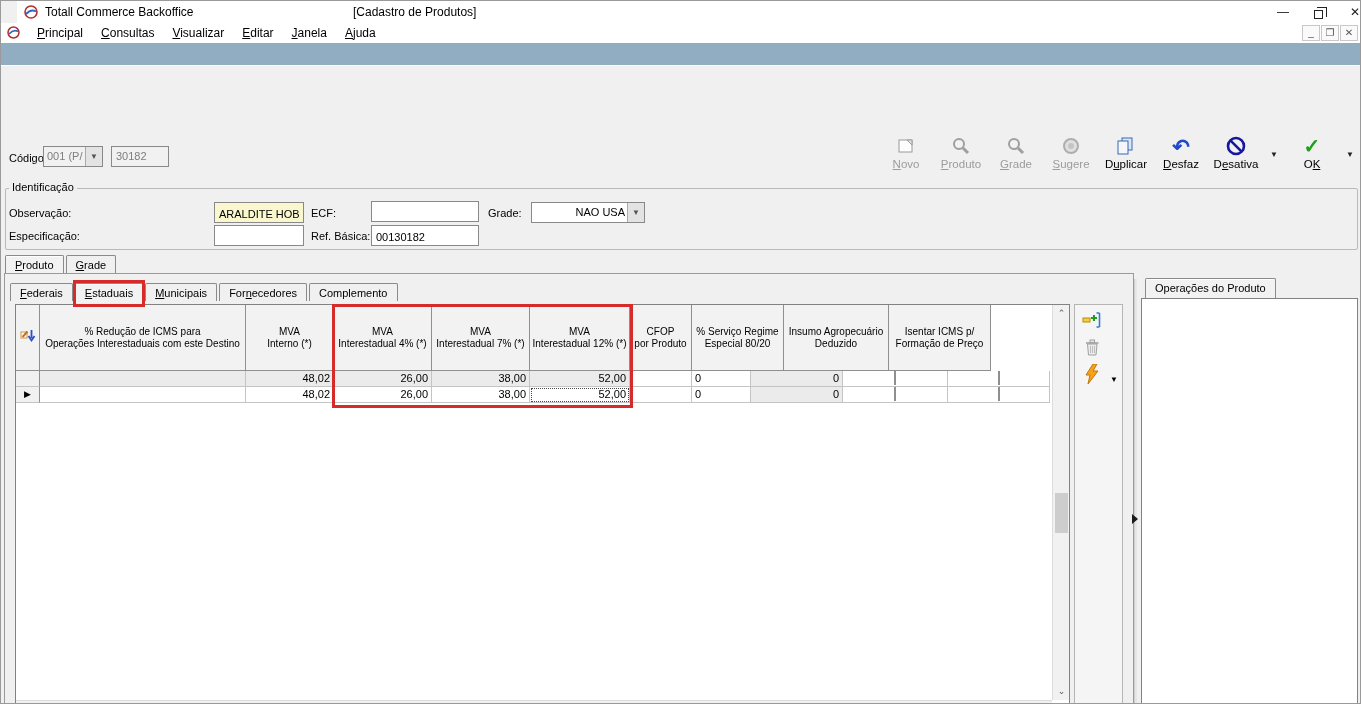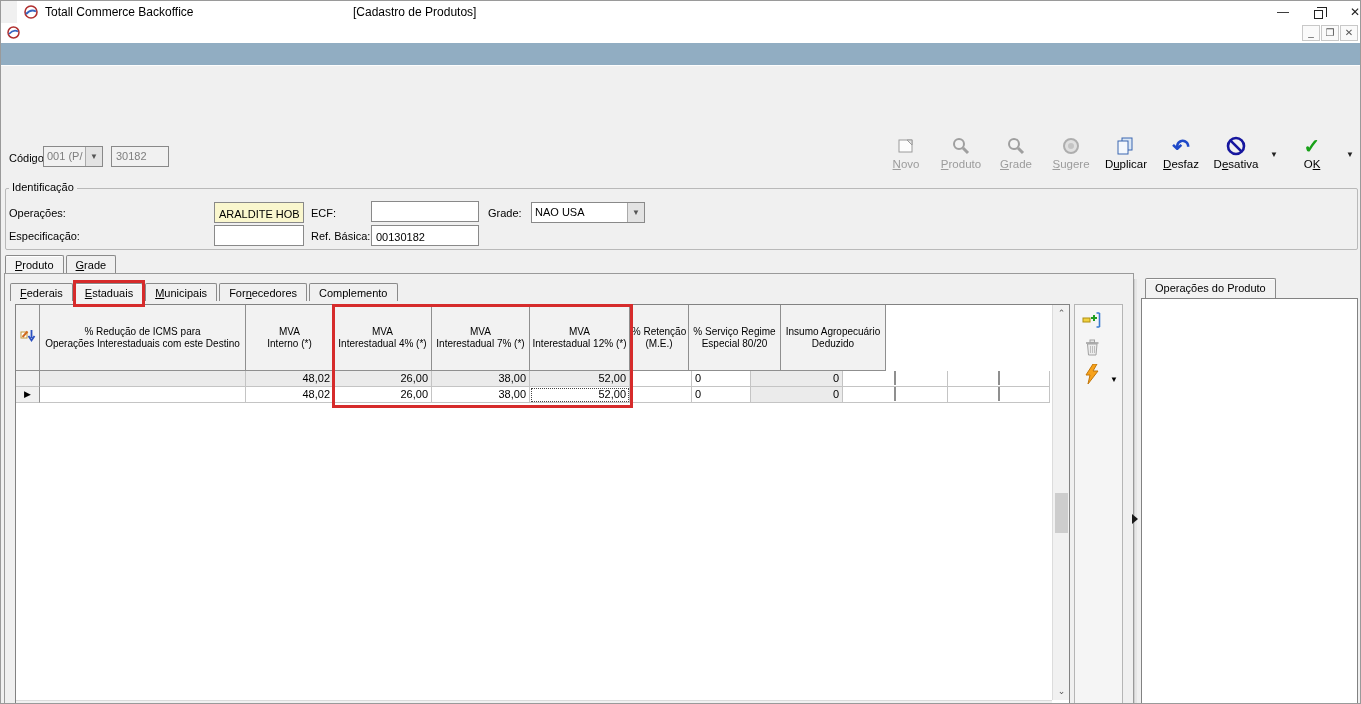--- a/index.html
+++ b/index.html
@@ -109,20 +109,28 @@
     <div class="wctl wmin">—</div>
     <div class="wctl wmax"><span class="restore-glyph"></span></div>
     <div class="wctl wclose">✕</div>
   </div>
 
   <div class="menubar">
     <span class="appicon"><svg width="13" height="13">
           <circle cx="6.5" cy="6.5" r="5.5" fill="#fff" stroke="#b03030" stroke-width="1.5"></circle>
           <path d="M2 8 Q6.5 3 11 5.5" stroke="#3565c0" stroke-width="1.8" fill="none"></path>
         </svg></span>
+    <div id="menu-items" style="display:flex;">
+        <div class="menu-item"><u>P</u>rincipal</div>
+        <div class="menu-item"><u>C</u>onsultas</div>
+        <div class="menu-item"><u>V</u>isualizar</div>
+        <div class="menu-item"><u>E</u>ditar</div>
+        <div class="menu-item"><u>J</u>anela</div>
+        <div class="menu-item"><u>A</u>juda</div>
+      </div>
     <div class="mdi-ctls">
       <div class="mdi-btn">_</div>
       <div class="mdi-btn">❐</div>
       <div class="mdi-btn">✕</div>
     </div>
   </div>
 
   <div class="docstrip">
     <div class="doc-tab">
       <span><svg width="15" height="14">
@@ -214,27 +222,27 @@
           <span class="tlabel">O<u>K</u></span>
         </div>
         <div class="tb-caret">
           <span>▼</span>
         </div>
       </div>
 
     <div class="grp"></div>
     <span class="grp-title flabel">Identificação</span>
 
-    <span class="flabel" style="left:8px; top:141px;">Operações:</span>
+    <span class="flabel" style="left:8px; top:141px;">Observação:</span>
     <input class="field yellow" style="left: 213px; top: 136px; width: 90px;" value="ARALDITE HOBBY 16G">
     <span class="flabel" style="left:310px; top:141px;">ECF:</span>
     <input class="field" style="left: 370px; top: 135px; width: 108px;" value="">
     <span class="flabel" style="left:487px; top:141px;">Grade:</span>
     <div class="combo" style="left:530px; top:136px; width:114px; background:#fff;">
-      <span class="cval" style="color:#000;">NAO USA</span>
+      <span class="cval" style="color:#000;text-align:right;">NAO USA</span>
       <span class="cbtn">▼</span>
     </div>
     <span class="flabel" style="left:8px; top:164px;">Especificação:</span>
     <input class="field" style="left: 213px; top: 159px; width: 90px;" value="">
     <span class="flabel" style="left:310px; top:164px;">Ref. Básica:</span>
     <input class="field" style="left: 370px; top: 159px; width: 108px;" value="00130182">
 
     <div class="main-tabs" id="main-tabs"><div class="tab sel"><u>P</u>roduto</div><div class="tab"><u>G</u>rade</div></div>
 
     <div class="panel">
@@ -248,23 +256,24 @@
                 <rect x="1" y="4" width="6" height="6" fill="#fff" stroke="#c59a3a"></rect>
                 <path d="M2.5 9 l5 -5.5" stroke="#d06a1f" stroke-width="2"></path>
                 <path d="M11.5 2 v8 M8.5 8 l3 4.5 3 -4.5" stroke="#2b50c0" stroke-width="1.8" fill="none"></path>
               </svg></span>
           </div>
           <div class="gh" style="width: 206px;">% Redução de ICMS para<br>Operações Interestaduais com este Destino</div>
           <div class="gh" style="width: 88px;">MVA<br>Interno (*)</div>
           <div class="gh" style="width: 98px;">MVA<br>Interestadual 4% (*)</div>
           <div class="gh" style="width: 98px;">MVA<br>Interestadual 7% (*)</div>
           <div class="gh" style="width: 100px;">MVA<br>Interestadual 12% (*)</div>
-          <div class="gh" style="width: 59px;">% Retenção<br>(M.E.)</div>
+          <div class="gh" style="width: 62px;">CFOP<br>por Produto</div>
           <div class="gh" style="width: 92px;">% Serviço Regime<br>Especial 80/20</div>
           <div class="gh" style="width: 105px;">Insumo Agropecuário<br>Deduzido</div>
+          <div class="gh" style="width: 102px;">Isentar ICMS p/<br>Formação de Preço</div>
         </div>
       <div id="grid-rows">
           <div class="grow" style="top: 66px;">
             <div class="gc center ind" style="width: 24px;"></div>
             <div class="gc right graycell" style="width: 206px;"></div>
             <div class="gc right graycell" style="width: 88px;">48,02</div>
             <div class="gc right graycell" style="width: 98px;">26,00</div>
             <div class="gc right graycell" style="width: 98px;">38,00</div>
             <div class="gc right graycell" style="width: 100px;">52,00</div>
             <div class="gc left" style="width: 62px;"></div>

